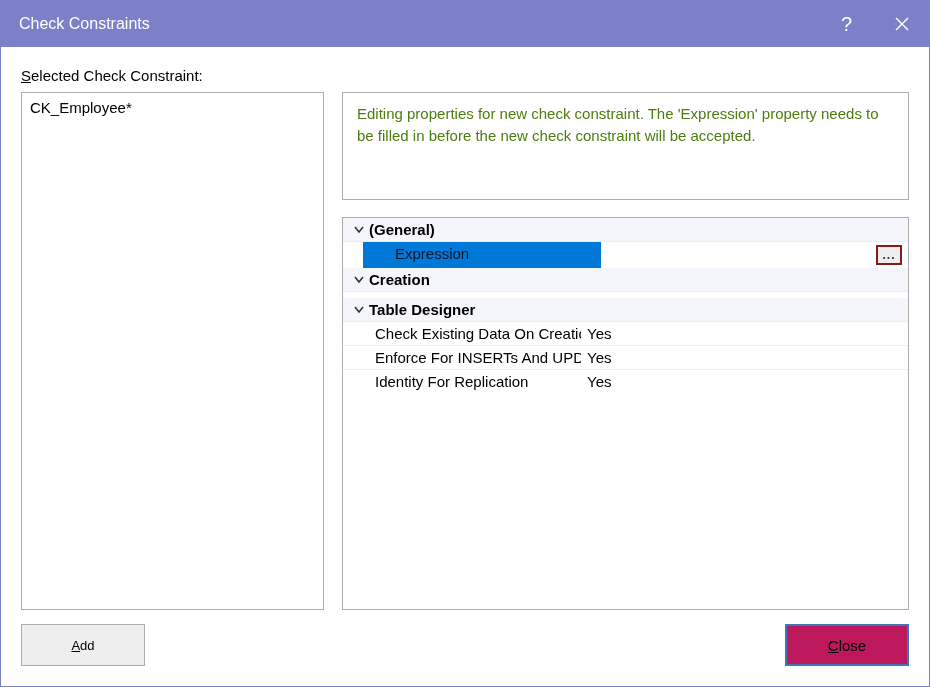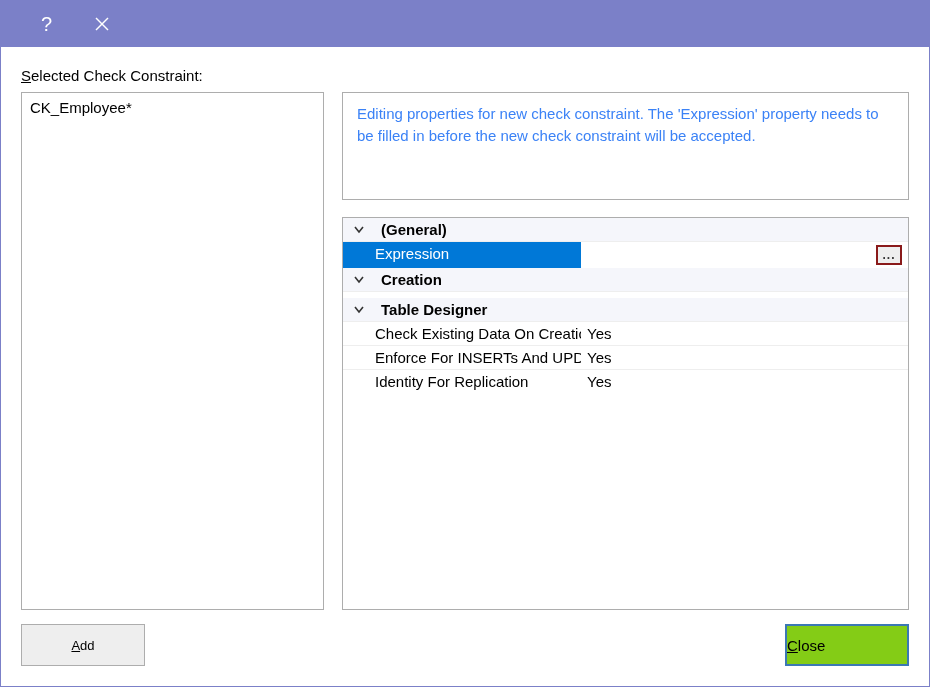--- a/index.html
+++ b/index.html
@@ -88,38 +88,37 @@
     .right-panel {
       flex: 1;
       display: flex;
       flex-direction: column;
     }
     .desc-box {
       height: 108px;
       border: 1px solid #adadad;
       padding: 10px 14px;
       font-size: 15px;
-      color: #3b82f6;
+      color: #4d7c0f;
       line-height: 1.45;
     }
     .prop-grid {
       flex: 1;
       border: 1px solid #adadad;
       margin-top: 17px;
       font-size: 15px;
       overflow-y: auto;
       background: #fff;
     }
     .cat-head {
       display: flex;
       align-items: center;
       background: #f5f6fb;
       font-weight: 700;
       padding: 3px 6px;
-      gap: 12px;
     }
     .chev {
       width: 20px;
       display: inline-flex;
       justify-content: center;
       align-items: center;
       cursor: pointer;
     }
     .prop-row {
       display: flex;
@@ -134,21 +133,22 @@
       text-overflow: clip;
     }
     .prop-val {
       flex: 1;
       padding: 3px 6px;
       display: flex;
       align-items: center;
     }
     .prop-row.selected .prop-key {
       background: #0078d7;
-      color: #ffffff;
+      color: #0f172a;
+      margin-left: 20px;
     }
     .prop-row.selected .prop-val {
       background: #fff;
     }
     .ellipsis-btn {
       width: 26px;
       height: 20px;
       border: 2px solid #8a1a1a;
       background: #eee;
       font-size: 12px;
@@ -165,34 +165,35 @@
     
     .footer-row {
       display: flex;
       justify-content: flex-end;
       margin-top: 14px;
     }
     .close-btn {
       width: 124px;
       height: 42px;
       border: 2px solid #3b78b4;
-      background: #84cc16;
-      font-size: 15px;
-      display: flex;
-      align-items: center;
-      justify-content: flex-start;
+      background: #be185d;
+      font-size: 15px;
+      display: flex;
+      align-items: center;
+      justify-content: center;
       cursor: pointer;
     }
   </style>
 </head>
 <body>
 
 <div class="window">
 
   <div class="titlebar">
+    <div class="titlebar-title">Check Constraints</div>
     <div class="titlebar-buttons">
       <div class="titlebar-btn">
         <span style="font-size:20px;">?</span>
       </div>
       <div class="titlebar-btn">
         <svg viewBox="0 0 14 14" stroke="#fff" stroke-width="1.4">
           <line x1="1" y1="1" x2="13" y2="13"></line>
           <line x1="13" y1="1" x2="1" y2="13"></line>
         </svg>
       </div>

